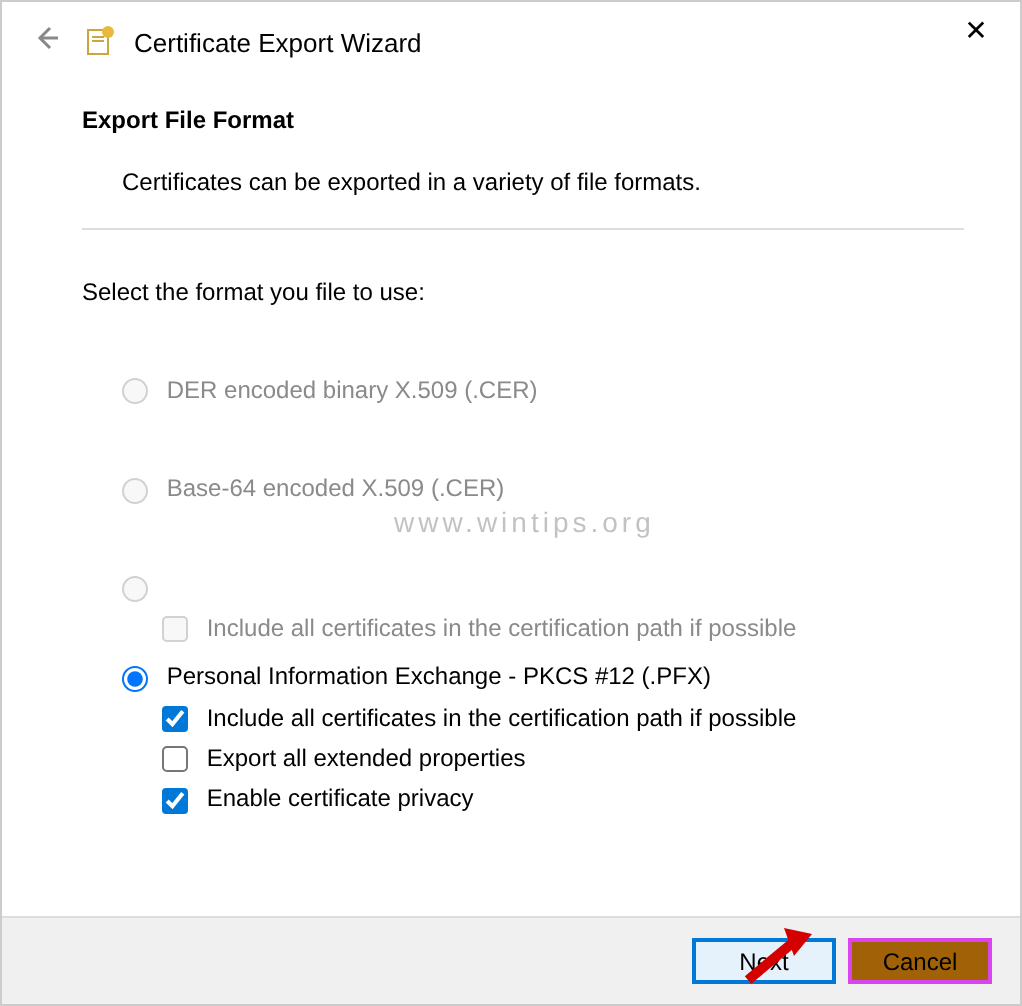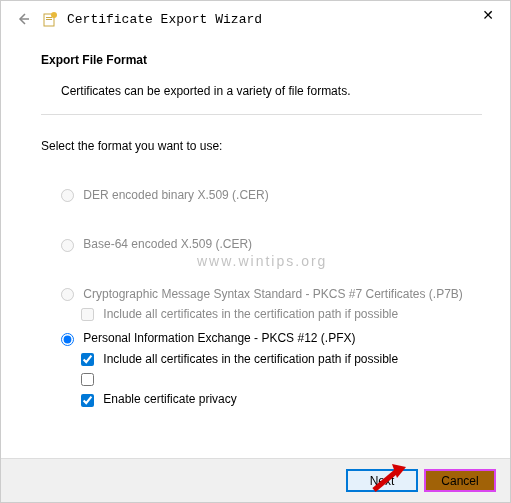--- a/index.html
+++ b/index.html
@@ -7,23 +7,22 @@
       font-family: "Segoe UI", Tahoma, sans-serif;
       font-size: 12px;
       background: #fff;
       width: 511px;
       height: 503px;
       position: relative;
       border: 1px solid #ccc;
     }
     .titlebar {
       display: flex;
-      align-items: center;
+      align-items: flex-end;
       padding: 8px 12px 6px 12px;
-      font-family: Liberation Mono, monospace;
     }
     .back-btn {
       width: 20px; height: 20px;
       display: flex; align-items: center; justify-content: center;
       margin-right: 8px;
       color: #555;
     }
     .wiz-icon {
       width: 18px; height: 18px;
       margin-right: 8px;
@@ -153,55 +152,55 @@
         <circle cx="12" cy="4" r="3" fill="#e8b93b"></circle>
       </svg>
   </div>
   <div class="wiz-title">Certificate Export Wizard</div>
 </div>
 
 <div class="content">
   <div class="section-title">Export File Format</div>
   <div class="section-desc">Certificates can be exported in a variety of file formats.</div>
   <hr class="divider">
-  <div class="prompt">Select the format you want to use:</div>
+  <div class="prompt">Select the format you file to use:</div>
 
   <div class="radio-group">
 
     <label class="radio-item disabled">
       <input type="radio" name="fmt" disabled="" style="">
       <span>DER encoded binary X.509 (.CER)</span>
     </label>
 
     <label class="radio-item disabled">
       <input type="radio" name="fmt" disabled="" style="">
       <span>Base-64 encoded X.509 (.CER)</span>
     </label>
 
     <label class="radio-item disabled">
       <input type="radio" name="fmt" disabled="" style="">
-      <span>Cryptographic Message Syntax Standard - PKCS #7 Certificates (.P7B)</span>
       <div class="sub-options">
         <label class="disabled">
           <input type="checkbox" disabled="" style="">
           <span>Include all certificates in the certification path if possible</span>
         </label>
       </div>
     </label>
 
     <label class="radio-item enabled">
       <input type="radio" name="fmt" checked="" style="">
       <span>Personal Information Exchange - PKCS #12 (.PFX)</span>
       <div class="sub-options pfx-sub">
         <label class="enabled">
           <input type="checkbox" checked="" style="">
           <span>Include all certificates in the certification path if possible</span>
         </label>
         <label class="enabled">
           <input type="checkbox" style="">
+          <span>Export all extended properties</span>
         </label>
         <label class="enabled">
           <input type="checkbox" checked="" style="">
           <span>Enable certificate privacy</span>
         </label>
       </div>
     </label>
 
 
   </div>

